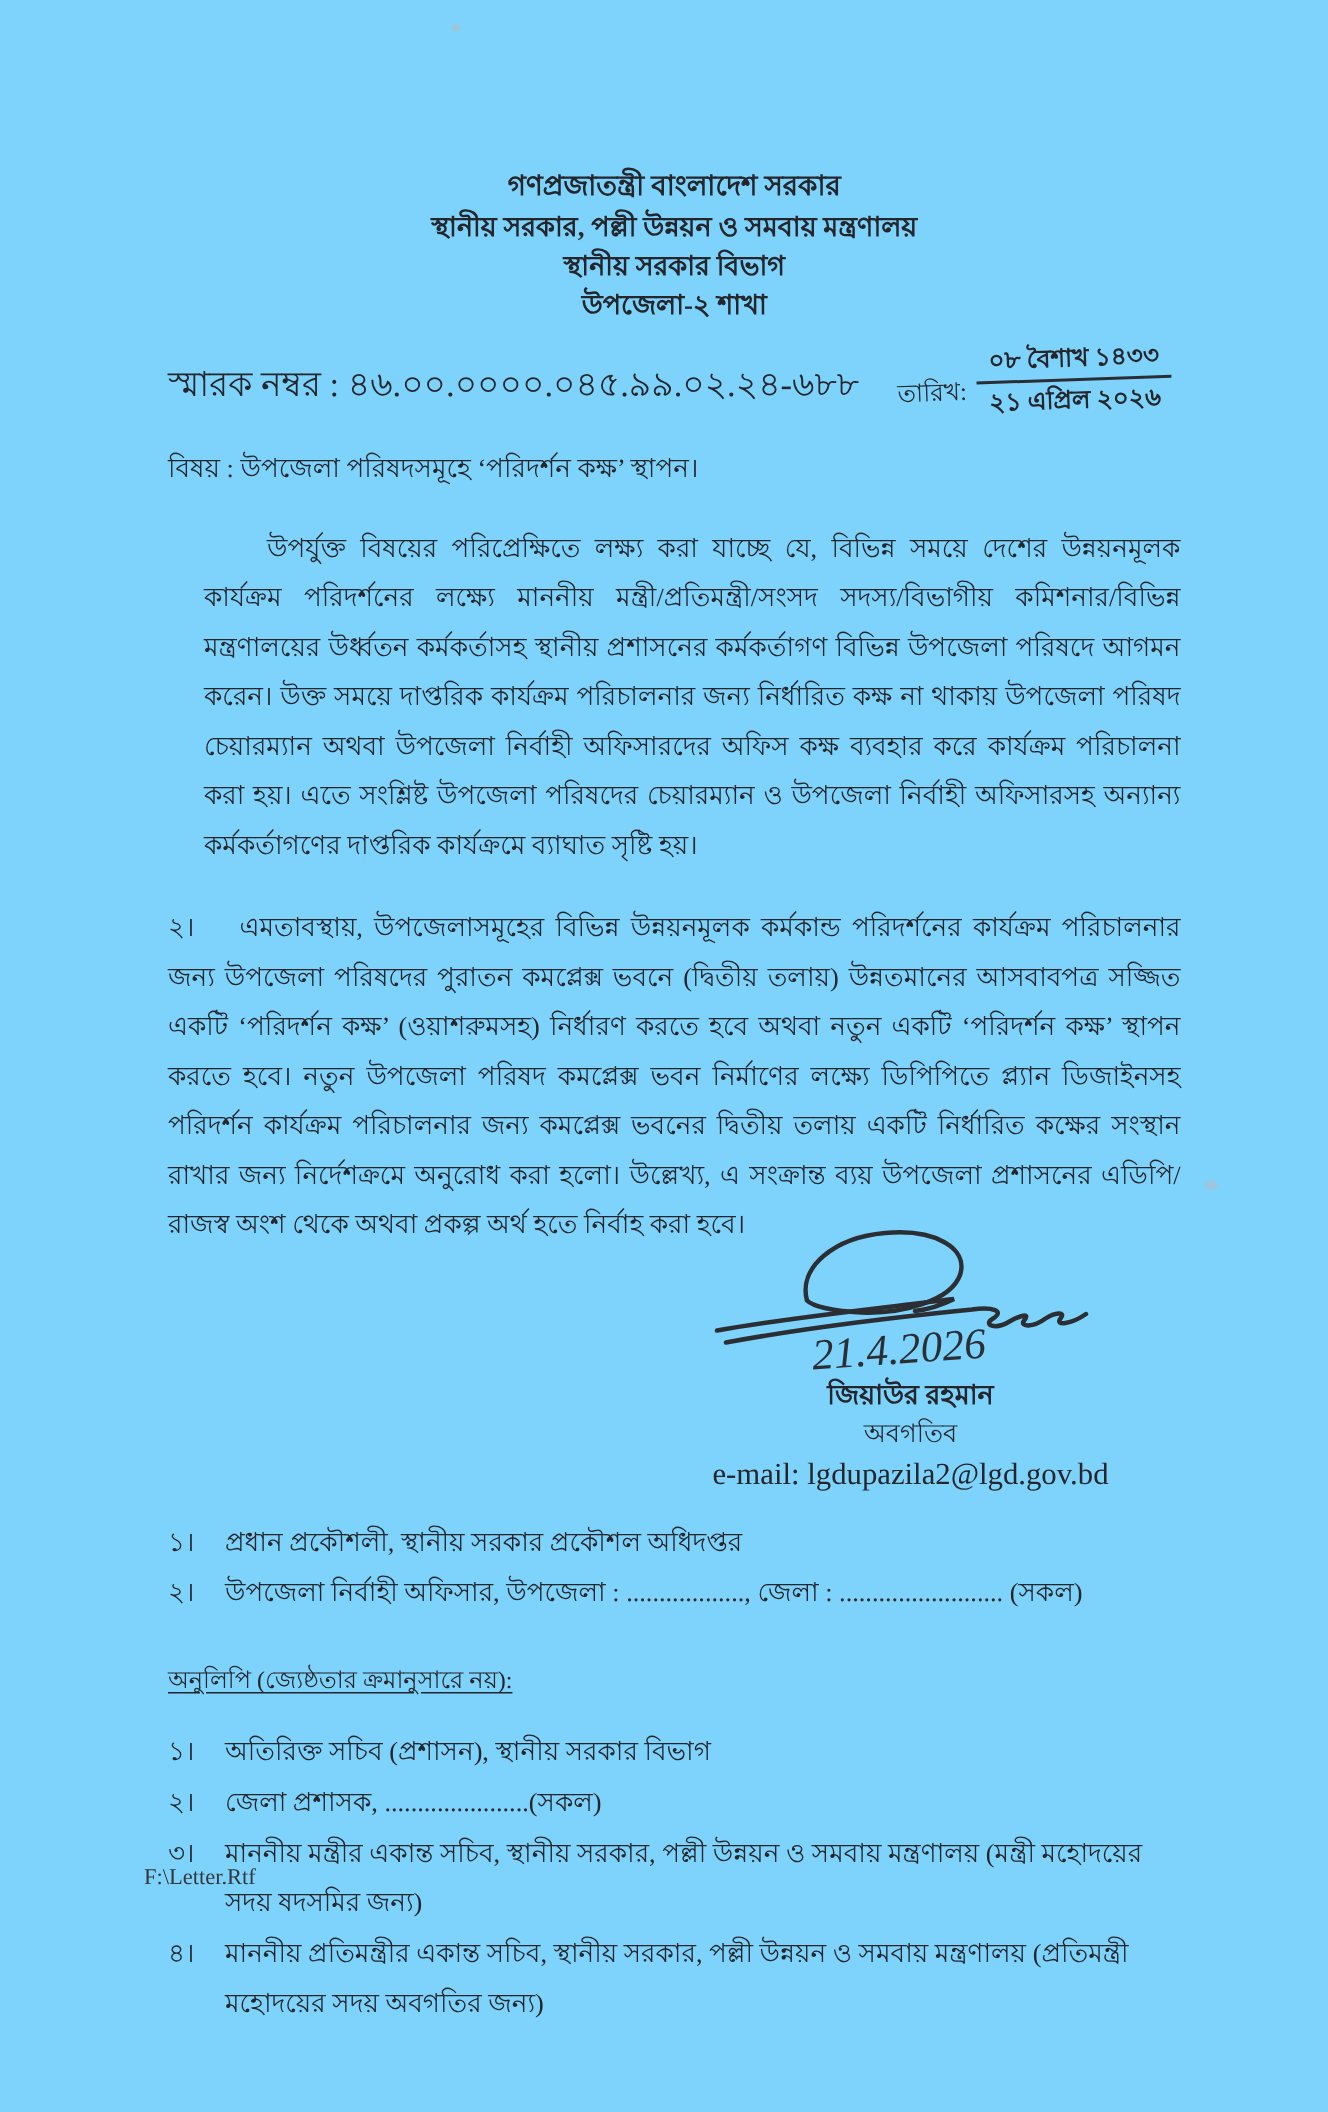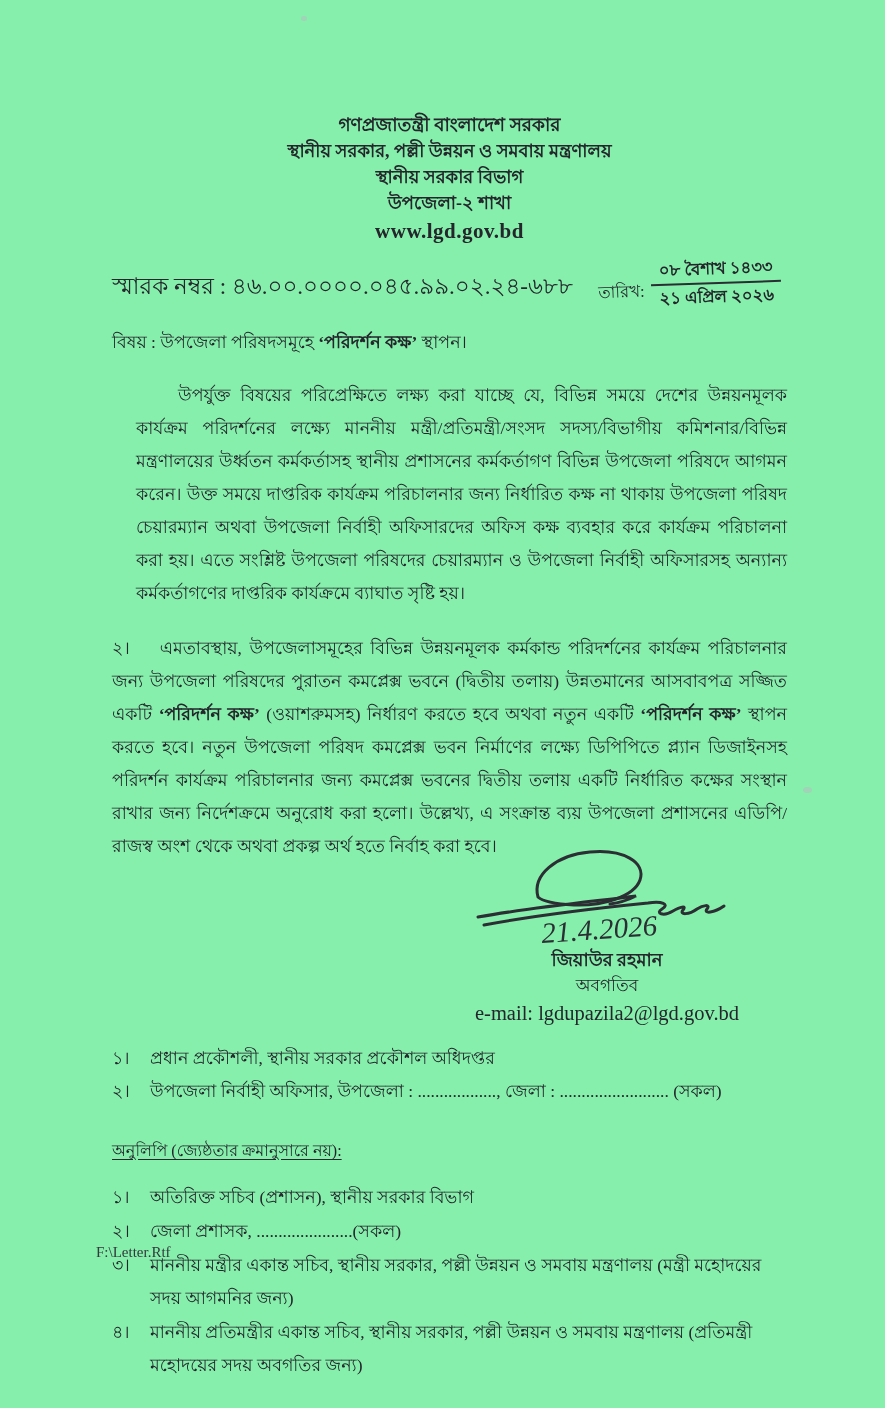--- a/index.html
+++ b/index.html
@@ -1,19 +1,19 @@
 <!DOCTYPE html>
 <html><head>
 <meta charset="utf-8">
 <style>
   html,body{margin:0;padding:0;background:#e7e9ec;}
   .page{
     position:relative;
     width:885px;height:1408px;
-    background:#86efac;
+    background:#7dd3fc;
     overflow:hidden;
     font-family:"Liberation Serif","DejaVu Serif",serif;
     color:#24262b;
     box-sizing:border-box;
     padding:112px 98px 0 112px;
     font-size:17.5px;
     line-height:33px;
   }
   
   .letterhead{text-align:center;line-height:26px;}
@@ -23,21 +23,21 @@
   
   .meta-row{display:flex;justify-content:space-between;align-items:flex-start;margin-top:12px;}
   .memo{font-size:23px;padding-top:12px;white-space:nowrap;}
   .date-wrap{display:flex;align-items:center;gap:7px;transform:rotate(-2deg);margin-right:6px;}
   .date-label{font-size:16.5px;padding-top:10px;}
   .date-frac{display:flex;flex-direction:column;align-items:center;font-weight:700;font-size:16.5px;line-height:24px;}
   .date-top{border-bottom:2px solid #2a2d33;padding:0 8px 1px 8px;}
   .date-bottom{padding-top:1px;}
   
   .subject{margin-top:16px;font-size:17.5px;}
-  .bold{font-weight:700;}
+  .bold{font-weight:400;}
   
   .para{margin:0;text-align:justify;}
   .para.p1{margin-top:20px;text-indent:42px;margin-left:24px;}
   .para.p2{margin-top:22px;}
   .pnum{padding-right:30px;}
   
   .sig-block{width:324px;margin-left:auto;margin-right:18px;margin-top:-16px;text-align:center;position:relative;}
   .sig-svg{display:block;margin:0 auto -4px auto;}
   .sig-name{font-weight:700;font-size:18px;line-height:26px;}
   .sig-desig{font-size:17px;line-height:26px;}
@@ -63,21 +63,20 @@
 <div class="page">
 
   <div class="speck s1"></div>
   <div class="speck s2"></div>
 
   <div class="letterhead">
     <div class="lh-line l1">গণপ্রজাতন্ত্রী বাংলাদেশ সরকার</div>
     <div class="lh-line">স্থানীয় সরকার, পল্লী উন্নয়ন ও সমবায় মন্ত্রণালয়</div>
     <div class="lh-line">স্থানীয় সরকার বিভাগ</div>
     <div class="lh-line">উপজেলা-২ শাখা</div>
-    <div class="website">www.lgd.gov.bd</div>
   </div>
 
   <div class="meta-row">
     <div class="memo">স্মারক নম্বর : ৪৬.০০.০০০০.০৪৫.৯৯.০২.২৪-৬৮৮</div>
     <div class="date-wrap">
       <span class="date-label">তারিখ:</span>
       <span class="date-frac">
         <span class="date-top">০৮ বৈশাখ ১৪৩৩</span>
         <span class="date-bottom">২১ এপ্রিল ২০২৬</span>
       </span>
@@ -121,21 +120,21 @@
     <div class="list-row">
       <span class="list-num">১।</span>
       <span class="list-text">অতিরিক্ত সচিব (প্রশাসন), স্থানীয় সরকার বিভাগ</span>
     </div>
     <div class="list-row">
       <span class="list-num">২।</span>
       <span class="list-text">জেলা প্রশাসক, ......................(সকল)</span>
     </div>
     <div class="list-row">
       <span class="list-num">৩।</span>
-      <span class="list-text">মাননীয় মন্ত্রীর একান্ত সচিব, স্থানীয় সরকার, পল্লী উন্নয়ন ও সমবায় মন্ত্রণালয় (মন্ত্রী মহোদয়ের সদয় আগমনির জন্য)</span>
+      <span class="list-text">মাননীয় মন্ত্রীর একান্ত সচিব, স্থানীয় সরকার, পল্লী উন্নয়ন ও সমবায় মন্ত্রণালয় (মন্ত্রী মহোদয়ের সদয় ষদসমির জন্য)</span>
     </div>
     <div class="list-row">
       <span class="list-num">৪।</span>
       <span class="list-text">মাননীয় প্রতিমন্ত্রীর একান্ত সচিব, স্থানীয় সরকার, পল্লী উন্নয়ন ও সমবায় মন্ত্রণালয় (প্রতিমন্ত্রী মহোদয়ের সদয় অবগতির জন্য)</span>
     </div>
 
   </div>
 
   <div class="footer-path">F:\Letter.Rtf</div>
 

